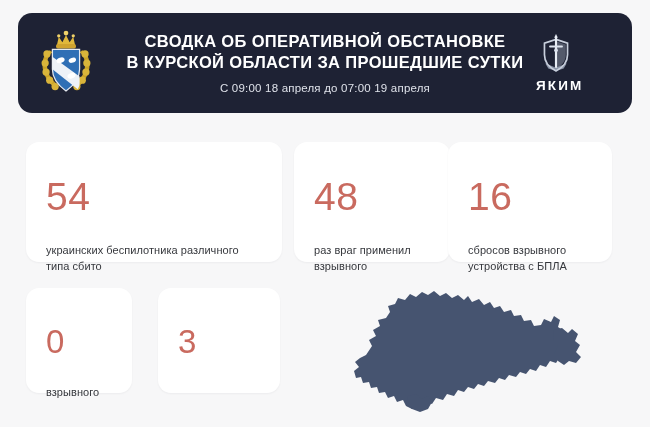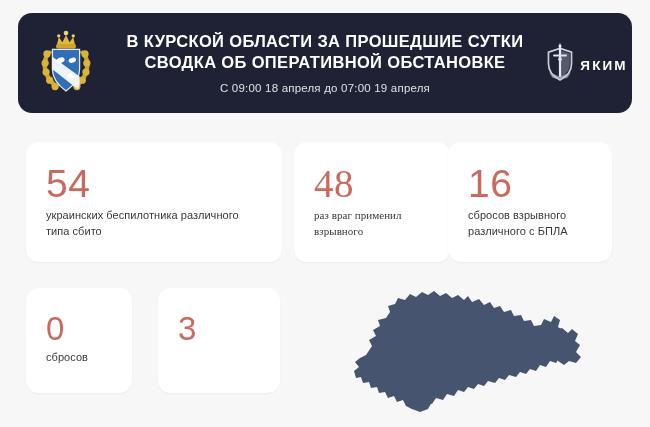--- a/index.html
+++ b/index.html
@@ -62,21 +62,21 @@
     letter-spacing: 0.2px;
     margin-top: 9px;
     white-space: nowrap;
     text-align: center;
   }
   .header-logo {
     width: 96px;
     height: 100%;
     flex: 0 0 96px;
     display: flex;
-    align-items: center;
+    flex-direction: column;
     justify-content: center;
     padding-bottom: 0;
     box-sizing: border-box;
   }
   .header-logo-text {
     color: #ffffff;
     font-size: 13.5px;
     font-weight: bold;
     letter-spacing: 2.1px;
     margin-top: 4px;
@@ -90,32 +90,33 @@
     box-shadow: 0 1px 2px rgba(30, 34, 52, 0.05);
     box-sizing: border-box;
     padding: 22px 20px 0 20px;
   }
   .card-number {
     font-size: 39px;
     line-height: 40px;
     font-weight: normal;
     color: #c96a5f;
     letter-spacing: 0.5px;
+    margin-top: 13px;
   }
   .card-label {
-    margin-top: 4px;
+    margin-top: 26px;
     font-size: 11px;
     line-height: 15.5px;
     color: #36383d;
     letter-spacing: 0.05px;
   }
 
   
   #card-drones       { left: 26px;  top: 142px; width: 256px; height: 120px; }
-  #card-artillery    { left: 294px; top: 142px; width: 156px; height: 120px; font-family: Liberation Serif, serif; }
+  #card-artillery    { left: 294px; top: 142px; width: 156px; height: 120px; }
   #card-drops        { left: 448px; top: 142px; width: 164px; height: 120px; }
   
   #card-killed       { left: 26px;  top: 288px; width: 106px; height: 105px; }
   #card-injured      { left: 158px; top: 288px; width: 122px; height: 105px; }
 
   #card-killed .card-number,
   #card-injured .card-number { font-size: 33px; line-height: 34px; }
   #card-killed, #card-injured { padding-top: 24px; }
 
   
@@ -168,22 +169,22 @@
 
       <g fill="#ffffff">
         <ellipse cx="26" cy="35" rx="4.6" ry="3" transform="rotate(-20 26 35)"></ellipse>
         <ellipse cx="38" cy="52" rx="4.6" ry="3" transform="rotate(-20 38 52)"></ellipse>
         <ellipse cx="39" cy="35" rx="4.2" ry="2.7" transform="rotate(-20 39 35)"></ellipse>
       </g>
     </svg>
   </div>
 
   <div class="header-center">
+    <div class="header-title-line">СВОДКА ОБ ОПЕРАТИВНОЙ ОБСТАНОВКЕ</div>
     <div class="header-title-line">В КУРСКОЙ ОБЛАСТИ ЗА ПРОШЕДШИЕ СУТКИ</div>
-    <div class="header-title-line">СВОДКА ОБ ОПЕРАТИВНОЙ ОБСТАНОВКЕ</div>
     <div class="header-subtitle">С 09:00 18 апреля до 07:00 19 апреля</div>
   </div>
 
   <div class="header-logo">
     <svg viewBox="0 0 52 52" width="40" height="40" aria-hidden="true">
 
       <g fill="#9aa4b8" opacity="0.85">
         <path d="M26 44l-14-6 4 7 10 3zM26 44l14-6-4 7-10 3z"></path>
       </g>
 
@@ -204,26 +205,26 @@
   <div class="card-label">украинских беспилотника различного типа сбито</div>
 </div>
 
 <div class="card" id="card-artillery">
   <div class="card-number">48</div>
   <div class="card-label">раз враг применил взрывного</div>
 </div>
 
 <div class="card" id="card-drops">
   <div class="card-number">16</div>
-  <div class="card-label">сбросов взрывного различного с БПЛА</div>
+  <div class="card-label">сбросов взрывного устройства с БПЛА</div>
 </div>
 
 <div class="card" id="card-killed">
   <div class="card-number">0</div>
-  <div class="card-label">сбросов</div>
+  <div class="card-label">взрывного</div>
 </div>
 
 <div class="card" id="card-injured">
   <div class="card-number">3</div>
 </div>
 
 <div class="map-wrap">
   <svg viewBox="0 0 292 140" aria-hidden="true">
     <path id="kursk-shape" d="
       M 18 77

